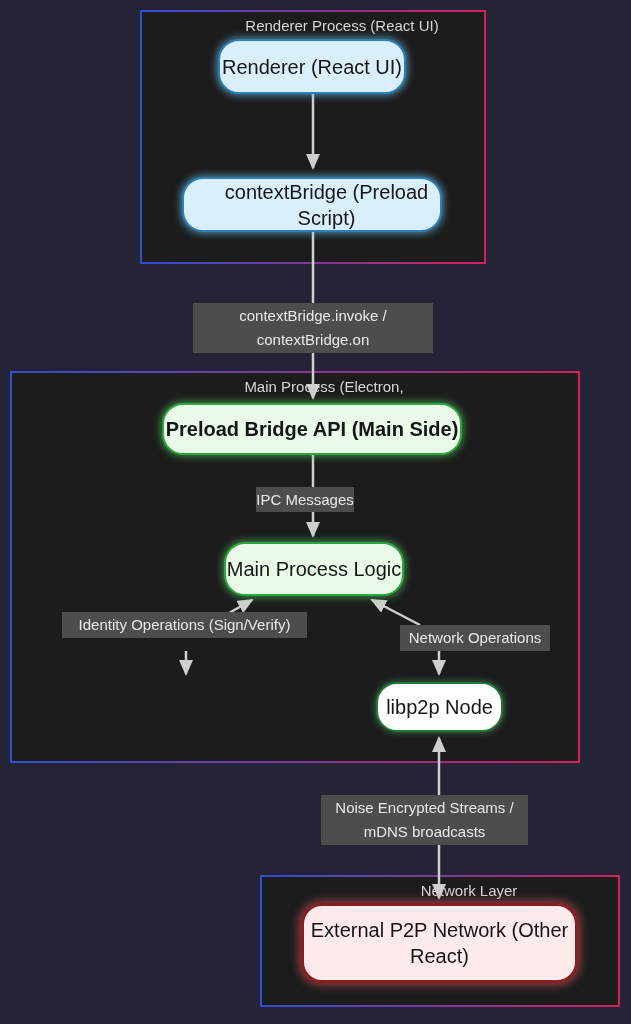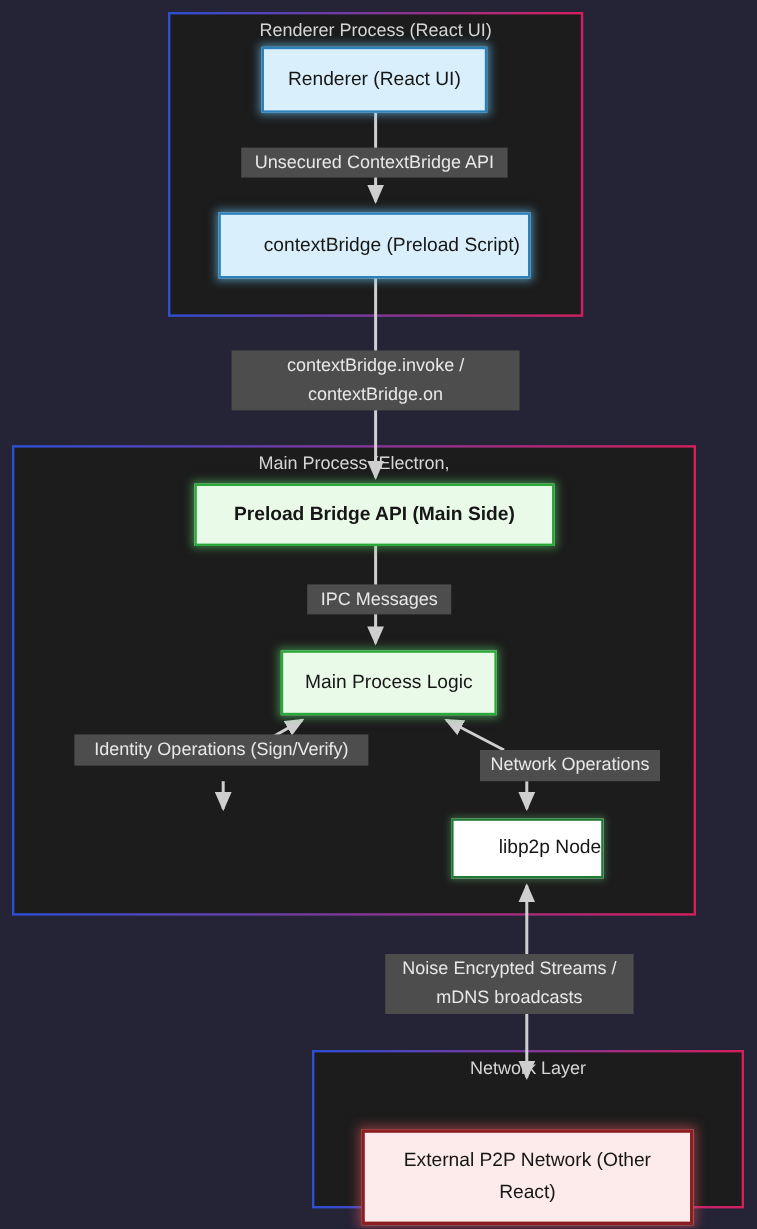--- a/index.html
+++ b/index.html
@@ -15,58 +15,58 @@
     z-index:1;
   }
   .frame-inner {
     position:relative; width:100%; height:100%;
     background:var(--panel,#1c1c1c);
   }
   .frame-title {
     position:absolute; top:5px; left:0; width:100%;
     text-align:center; font-size:15px; color:var(--title-text,#d6d6d6);
     z-index:1;
+    padding-left:29px;
   }
   
   svg.edges { position:absolute; left:0; top:0; z-index:2; }
   .edge { stroke:var(--edge,#cfcfcf); stroke-width:2.5; fill:none; }
   .arrowhead { fill:var(--edge,#cfcfcf); }
   
   .elabel {
     position:absolute; z-index:3; box-sizing:border-box;
     background:var(--label-bg,#4d4d4d); color:var(--label-text,#e8e8e8);
     font-size:15px; line-height:24px; text-align:center;
     display:flex; flex-direction:column; align-items:center; justify-content:center;
   }
   
   .node {
     position:absolute; z-index:4; box-sizing:border-box;
     display:flex; flex-direction:column; align-items:center; justify-content:center;
-    text-align:center; font-size:16px; line-height:26px; color:var(--node-text,#161616);
+    text-align:center; font-size:20px; line-height:26px; color:var(--node-text,#161616);border-radius:21px;
   }
   .node-blue {
     background:var(--node-blue-fill,#d9effb);
     border:2px solid var(--node-blue-border,#2b80b9);
     box-shadow:0 0 7px 2px rgba(110,205,255,.55);
   }
   .node-green {
     background:var(--node-green-fill,#e9fae9);
     border:2px solid var(--node-green-border,#2aa83a);
     box-shadow:0 0 7px 2px rgba(90,220,110,.5);
   }
   .node-white {
     background:var(--node-white-fill,#ffffff);
     border:2px solid var(--node-white-border,#1f7a33);
     box-shadow:0 0 6px 1px rgba(110,200,130,.4);
   }
   .node-pink {
     background:var(--node-pink-fill,#fdeaea);
     border:3px solid var(--node-pink-border,#8a1f23);
     box-shadow:0 0 9px 3px rgba(235,90,100,.5);
-    margin-top:38px;
   }
 </style>
 </head>
 <body>
 
 <div class="stage">
 
   <div class="frame" style="left:140px; top:10px; width:346px; height:254px;">
     <div class="frame-inner">
       <div class="frame-title">Renderer Process (React UI)</div>
@@ -95,30 +95,27 @@
     <path class="edge" marker-end="url(#arrow)" d="M313 232 V398"></path>
     <path class="edge" marker-end="url(#arrow)" d="M313 455 V536"></path>
     <path class="edge" marker-end="url(#arrow)" d="M208 625 L252 600"></path>
     <path class="edge" marker-end="url(#arrow)" d="M186 651 V674"></path>
     <path class="edge" marker-end="url(#arrow)" d="M420 625 L372 600"></path>
     <path class="edge" marker-end="url(#arrow)" d="M439 651 V674"></path>
     <path class="edge" marker-end="url(#arrow)" d="M439 795 V738"></path>
     <path class="edge" marker-end="url(#arrow)" d="M439 845 V898"></path>
   </svg>
 
-  <div class="elabel" style="left:201px; top:123px; width:222px; height:25px;">
-    <span>Unsecured ContextBridge API</span>
-  </div>
 
-  <div class="elabel" style="left:193px; top:292px; width:240px; height:50px;">
+  <div class="elabel" style="left:193px; top:303px; width:240px; height:50px;">
     <span>contextBridge.invoke /</span>
     <span>contextBridge.on</span>
   </div>
 
-  <div class="elabel" style="left:256px; top:487px; width:120px; height:25px;">
+  <div class="elabel" style="left:256px; top:487px; width:98px; height:25px;">
     <span>IPC Messages</span>
   </div>
 
   <div class="elabel" style="left:62px; top:612px; width:245px; height:26px;">
     <span>Identity Operations (Sign/Verify)</span>
   </div>
 
   <div class="elabel" style="left:364px; top:625px; width:150px; height:26px;margin-left:36px;">
     <span>Network Operations</span>
   </div>
@@ -133,26 +130,26 @@
   </div>
 
   <div class="node node-blue" style="left:182px; top:177px; width:260px; height:55px;padding-left:29px;">
     <span>contextBridge (Preload Script)</span>
   </div>
 
   <div class="node node-green" style="left:162px; top:403px; width:300px; height:52px;font-weight:bold;">
     <span>Preload Bridge API (Main Side)</span>
   </div>
 
-  <div class="node node-green" style="left:234px; top:542px; width:180px; height:54px;">
+  <div class="node node-green" style="left:224px; top:542px; width:180px; height:54px;">
     <span>Main Process Logic</span>
   </div>
 
 
-  <div class="node node-white" style="left:376px; top:682px; width:127px; height:50px;align-items:flex-end;">
+  <div class="node node-white" style="left:376px; top:682px; width:127px; height:50px;">
     <span>libp2p Node</span>
   </div>
 
   <div class="node node-pink" style="left:301px; top:903px; width:277px; height:80px;">
     <span>External P2P Network (Other</span>
     <span>React)</span>
   </div>
 
 </div>
 

